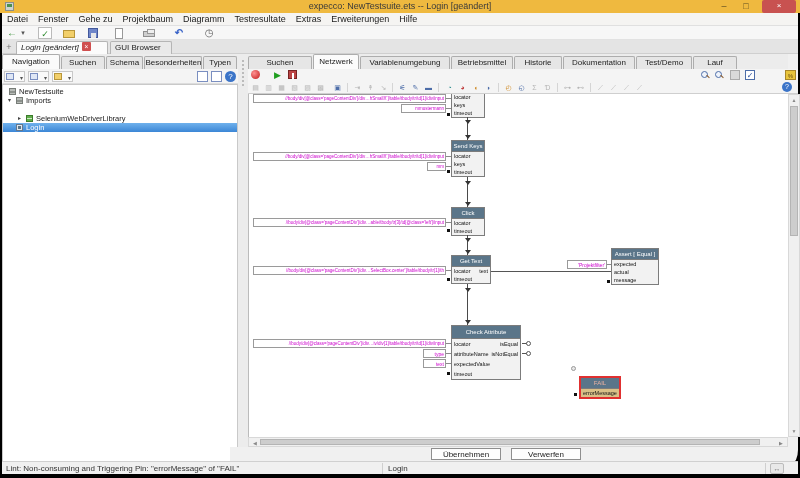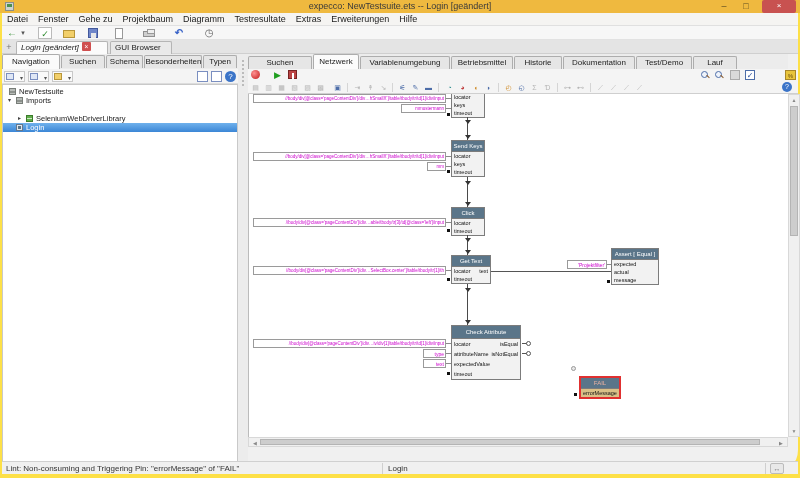--- a/index.html
+++ b/index.html
@@ -1,17 +1,17 @@
 <!DOCTYPE html>
 <html><head>
 <meta charset="utf-8">
 <style>
   * { margin:0; padding:0; box-sizing:border-box; }
   html,body { width:800px; height:478px; font-family:"Liberation Sans", sans-serif; }
-  .win { position:relative; width:800px; height:478px; background:#fde047; overflow:hidden; }
+  .win { position:relative; width:800px; height:478px; background:#000000; overflow:hidden; }
 
   
   .titlebar { position:absolute; left:0; top:0; width:800px; height:13px; background:#efb93f; }
   .app-icon { position:absolute; left:5px; top:2px; width:9px; height:9px; background:#cfd4cf; border:1px solid #8a8f8a; }
   .app-icon:after { content:""; position:absolute; left:1px; top:1px; width:5px; height:3px; background:#4d8f4d; }
   .title-text { position:absolute; left:0; right:0; top:0; height:13px; line-height:13px; text-align:center; font-size:9px; color:#3a3a3a; }
   .winbtn { position:absolute; top:0; height:13px; line-height:12px; text-align:center; font-size:9px; color:#5a4a20; }
   .wb-min { right:66px; width:20px; }
   .wb-max { right:44px; width:20px; }
   .wb-close { right:4px; width:34px; background:#c85250; color:#fff; border-radius:2px; font-size:8px; }
@@ -40,21 +40,21 @@
   .mt-clock { left:200px; color:#666; }
 
   .doctabs { position:absolute; left:0; top:27px; width:796px; height:14px; background:#e4e4e4; border-bottom:1px solid #cfcfcf; }
   .dt-add { position:absolute; left:2px; top:2px; width:10px; height:11px; font-size:9px; line-height:11px; text-align:center; color:#777; }
   .doc-tab { position:absolute; top:1px; height:13px; font-size:8px; line-height:12px; padding:0 4px; border:1px solid #b5b5b5; border-bottom:none; border-radius:2px 2px 0 0; color:#222; }
   .doc-tab.active { left:14px; width:92px; background:#fbfbfb; font-style:italic; }
   .doc-tab.inactive { left:108px; width:62px; background:#e9e9e9; }
   .tab-close { display:inline-block; width:9px; height:9px; margin-left:3px; background:#d05050; color:#fff; font-size:7px; line-height:9px; text-align:center; border-radius:1px; vertical-align:1px; }
 
   
-  .lp-tabs { position:absolute; left:0; top:41px; width:236px; height:15px; background:#ececec; display:flex; align-items:center; }
+  .lp-tabs { position:absolute; left:0; top:41px; width:236px; height:15px; background:#ececec; display:flex; align-items:flex-end; }
   .ptab { height:13px; line-height:12px; text-align:center; font-size:8px; color:#222; border:1px solid #adadad; border-bottom:none; border-radius:2px 2px 0 0; background:#e6e6e6; margin-right:1px; overflow:hidden; white-space:nowrap; }
   .ptab.active { background:#fbfbfb; height:15px; line-height:14px; }
   .lp-toolbar { position:absolute; left:0; top:56px; width:236px; height:15px; background:#f4f4f4; border-bottom:1px solid #ddd; }
   .lp-btn { position:absolute; top:2px; width:21px; height:11px; border:1px solid #c8c8c8; background:#fafafa; font-size:6px; color:#555; }
   .lp-btn .bi { position:absolute; left:1px; top:1px; width:8px; height:7px; border:1px solid #7a8ec0; background:#dfe7f5; }
   .lp-btn .bc { position:absolute; right:1px; top:2px; font-size:6px; color:#555; }
   .lp-right-icon { position:absolute; top:2px; width:11px; height:11px; border:1px solid #7a8ec0; background:#fff; }
   .lp-help { position:absolute; top:2px; width:11px; height:11px; border-radius:50%; background:#3b74c8; color:#fff; font-size:8px; line-height:11px; text-align:center; }
 
   .tree { position:absolute; left:0; top:71px; width:236px; height:390px; background:#fff; border:1px solid #c9c9c9; }
@@ -403,20 +403,24 @@
       <div class="vthumb"></div>
       <div class="sarrow" style="bottom:2px">▼</div>
     </div>
 
     <div class="hscroll">
       <div class="sarrow" style="left:1px;top:2px">◀</div>
       <div class="hthumb"></div>
       <div class="sarrow" style="right:1px;top:2px">▶</div>
     </div>
 
+    <div class="btnstrip">
+      <div class="pushbtn">Übernehmen</div>
+      <div class="pushbtn">Verwerfen</div>
+    </div>
 
     <div class="statusbar">
       <div class="sb-hint">Lint: Non-consuming and Triggering Pin: "errorMessage" of "FAIL"</div>
       <div class="sb-sep" style="left:380px"></div>
       <div class="sb-ctx">Login</div>
       <div class="sb-sep" style="right:32px"></div>
       <div class="sb-grip">↔</div>
     </div>
 
   </div>

